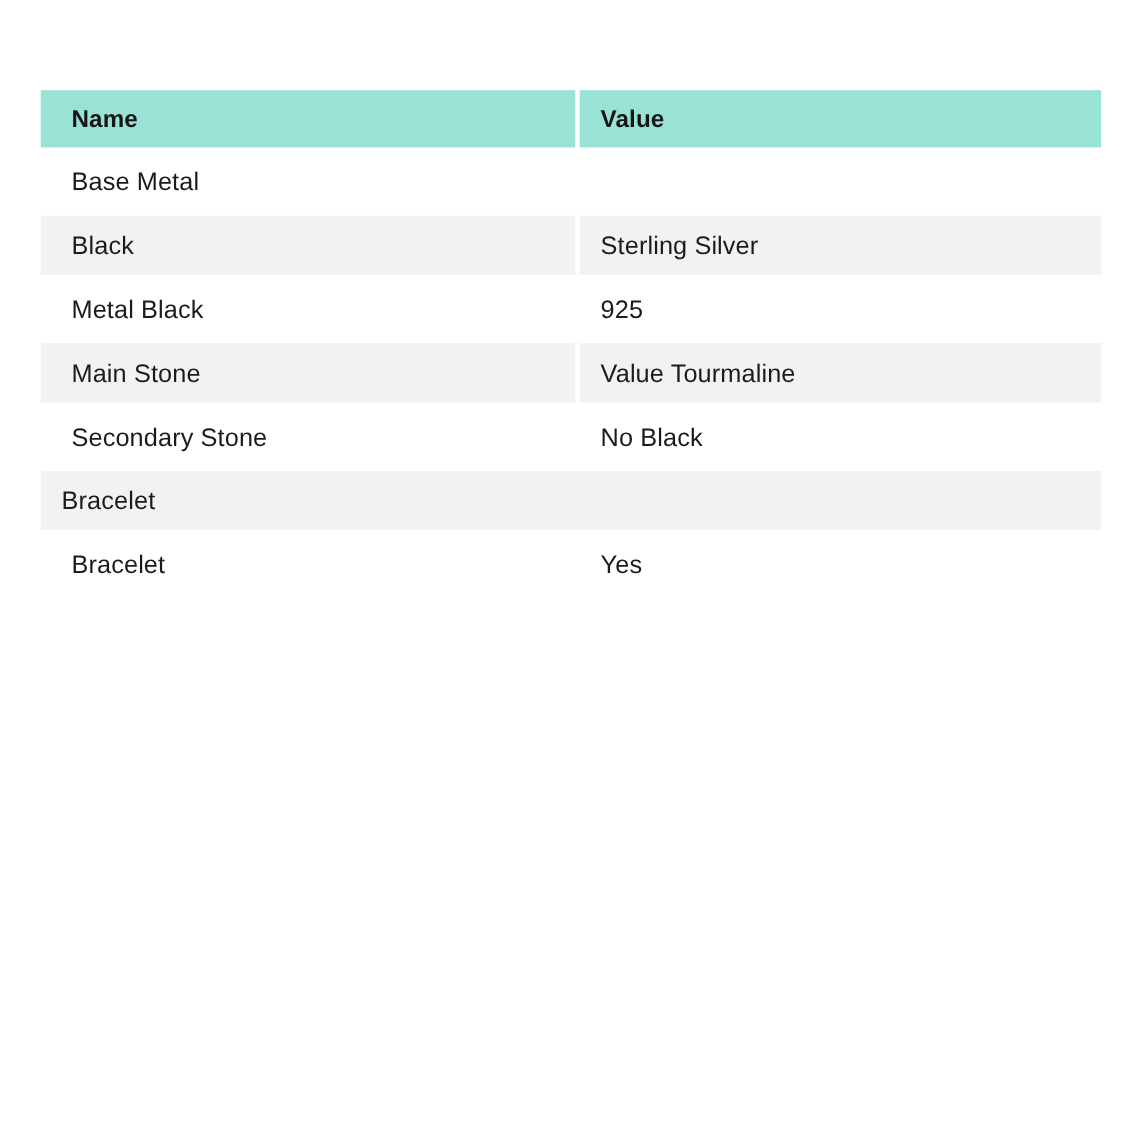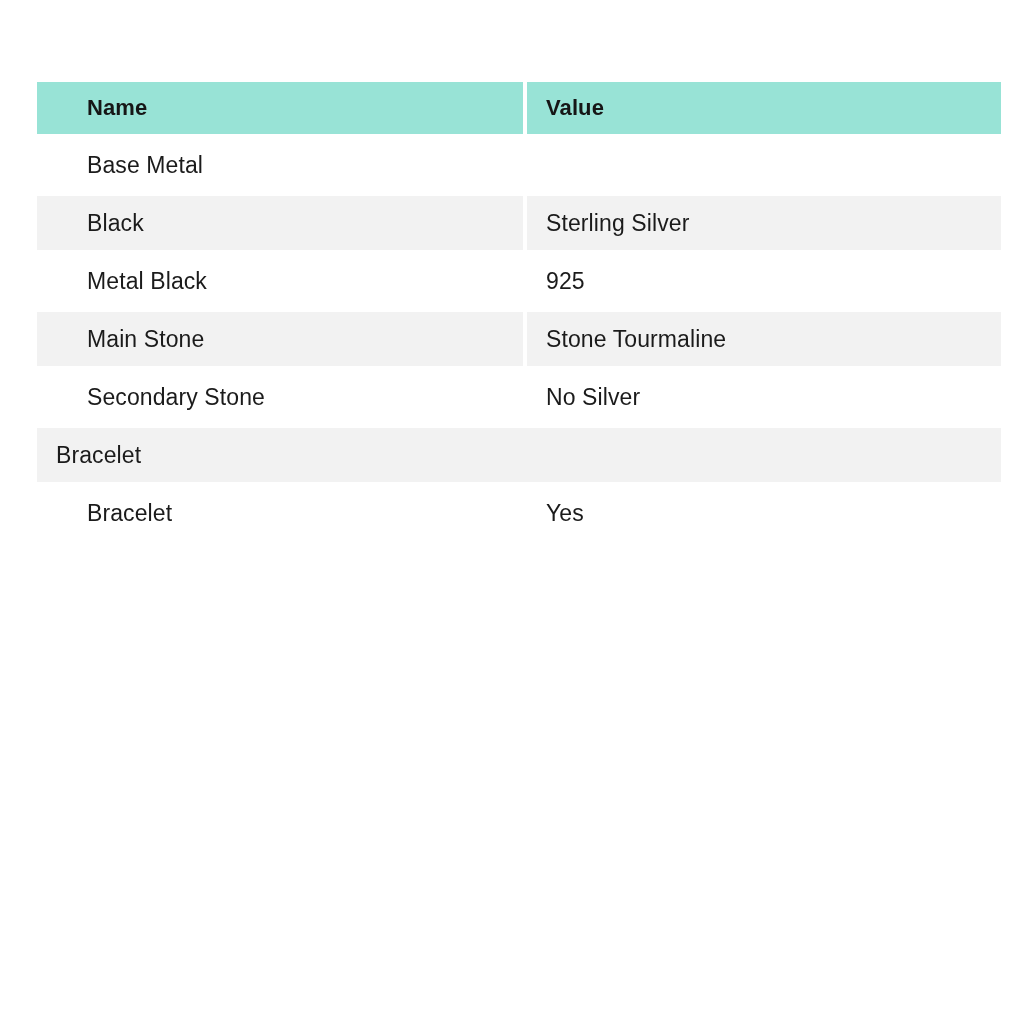--- a/index.html
+++ b/index.html
@@ -29,21 +29,21 @@
   .cell {
     display: flex;
     align-items: center;
     color: #1b1b1b;
     font-size: 23px;
     letter-spacing: 0.1px;
   }
   .cell.c1 {
     width: 486px;
     flex: 0 0 486px;
-    padding-left: 50px;
+    padding-left: 28px;
   }
   .cell.c2 {
     flex: 1 1 auto;
     padding-left: 19px;
   }
   .header .cell {
     background: #98e3d6;
     font-size: 22px;
     font-weight: 600;
     color: #161616;
@@ -69,26 +69,26 @@
     <div class="cell c2">Sterling Silver</div>
   </div>
 
   <div class="t-row even">
     <div class="cell c1">Metal Black</div>
     <div class="cell c2">925</div>
   </div>
 
   <div class="t-row odd">
     <div class="cell c1">Main Stone</div>
-    <div class="cell c2">Stone Tourmaline</div>
+    <div class="cell c2">Value Tourmaline</div>
   </div>
 
   <div class="t-row even">
     <div class="cell c1">Secondary Stone</div>
-    <div class="cell c2">No Silver</div>
+    <div class="cell c2">No Black</div>
   </div>
 
   <div class="t-row odd">
     <div class="cell c2">Bracelet</div>
   </div>
 
   <div class="t-row even">
     <div class="cell c1">Bracelet</div>
     <div class="cell c2">Yes</div>
   </div>

